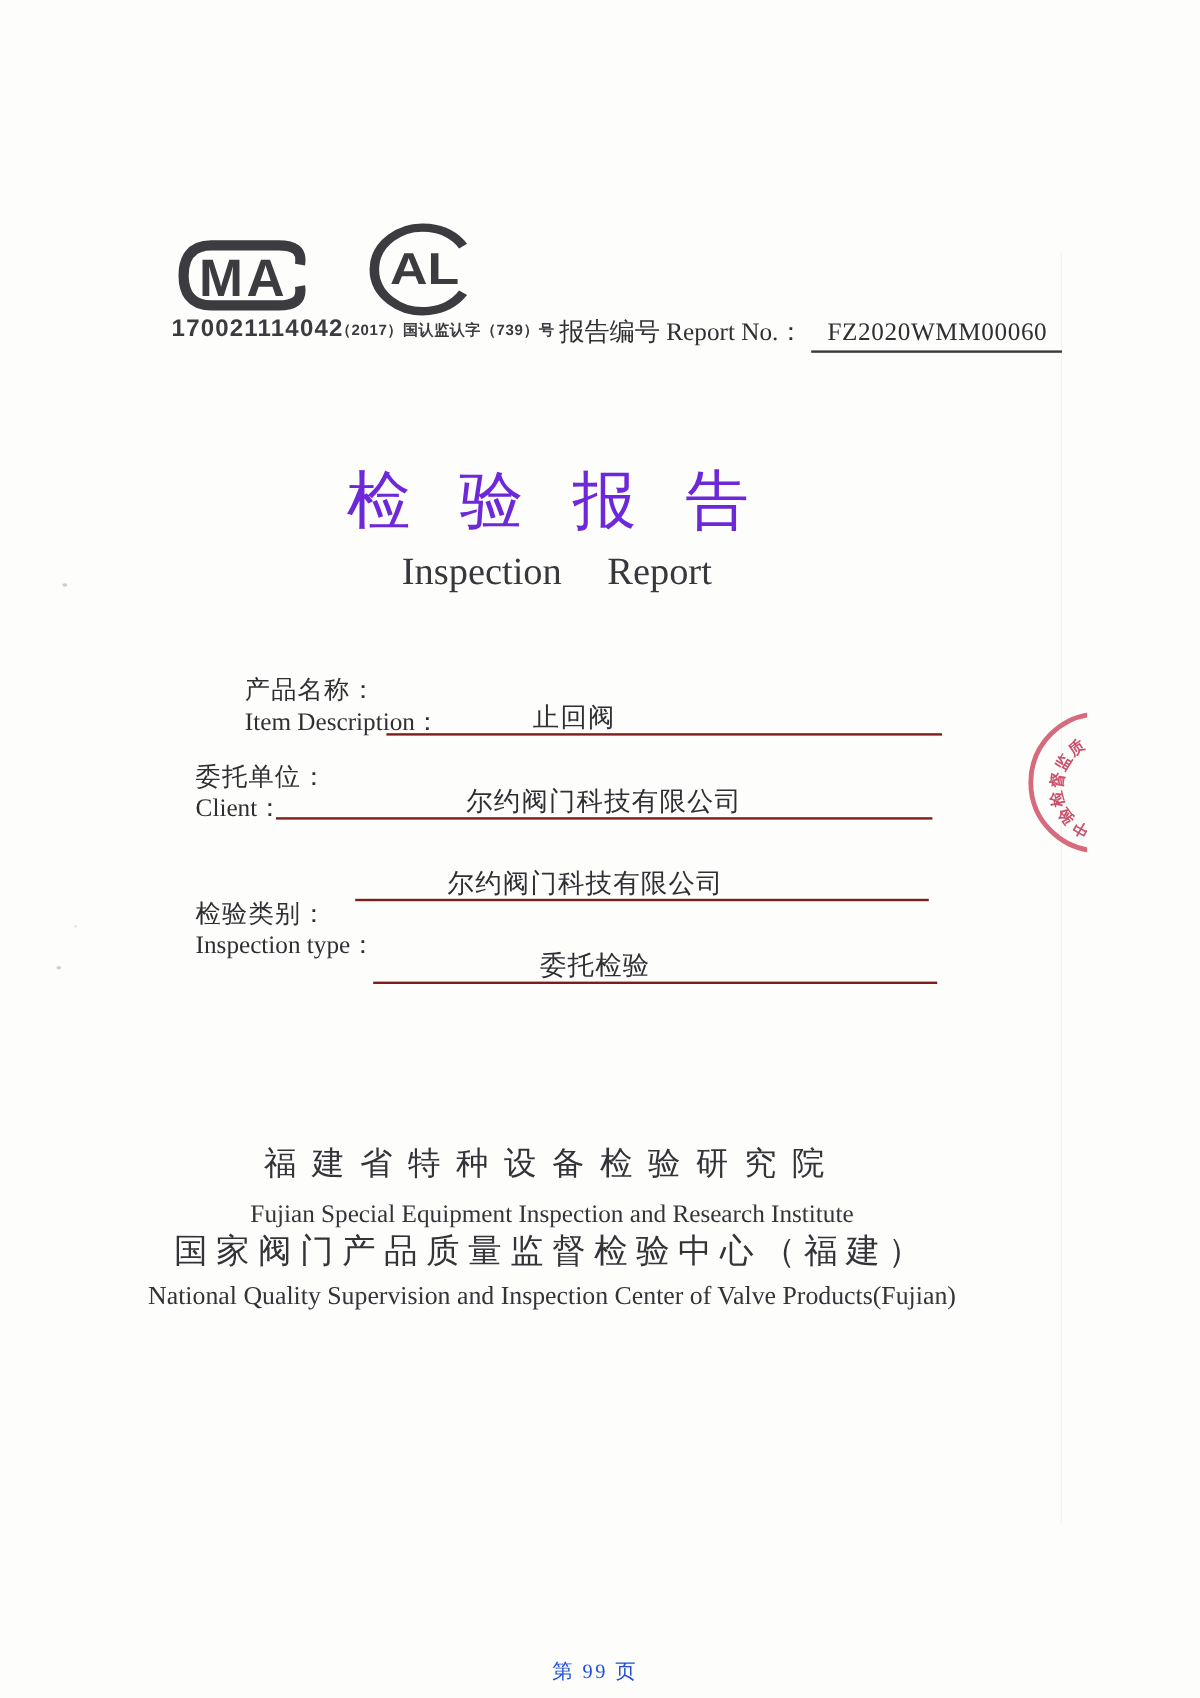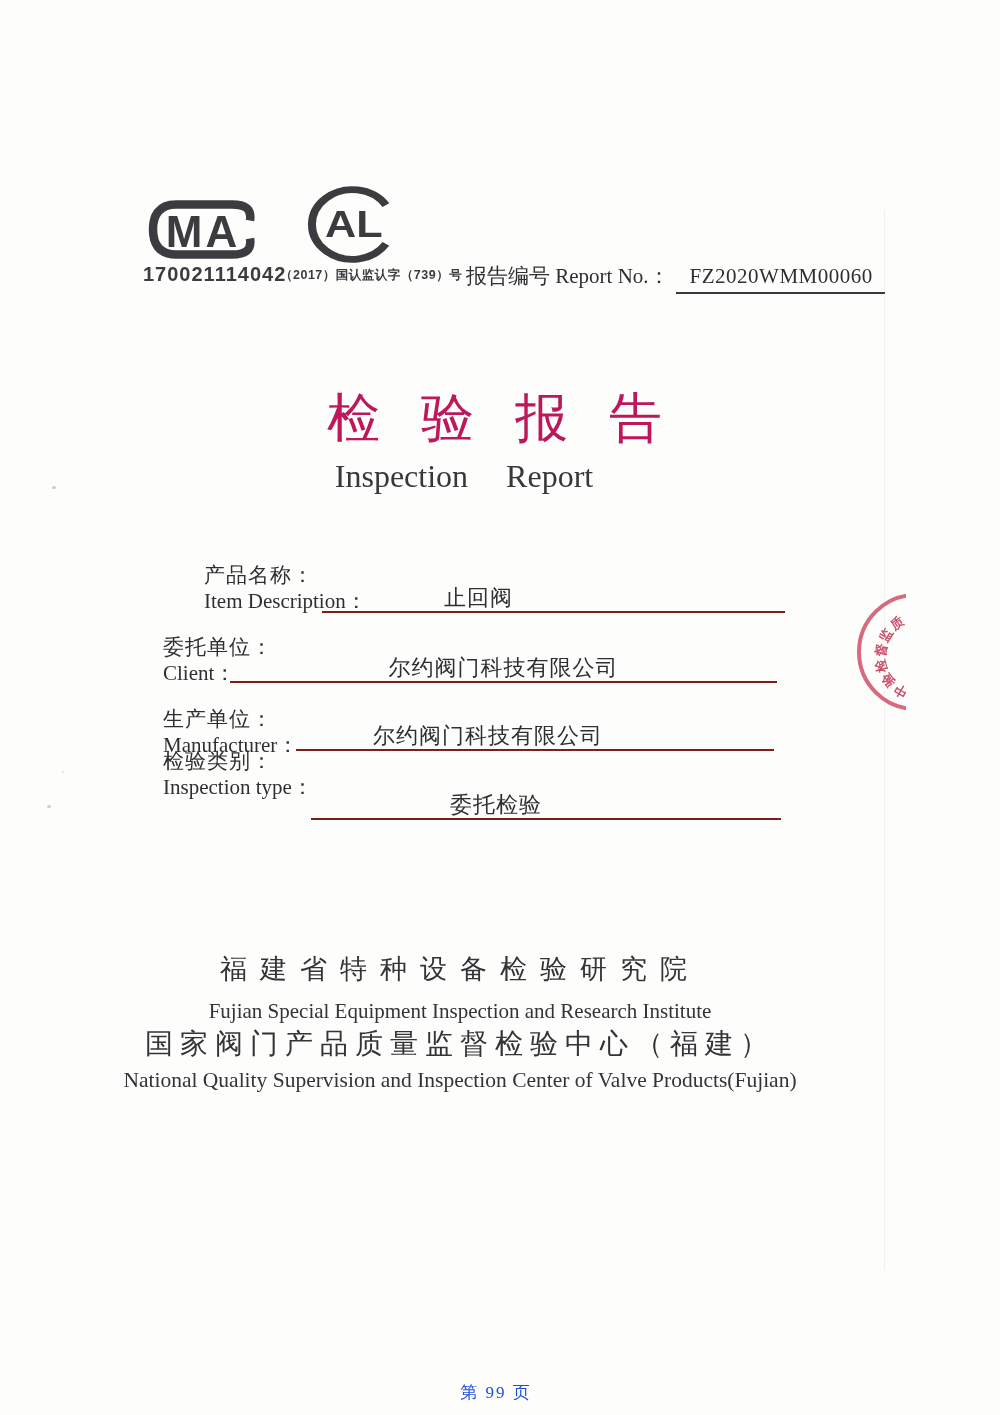--- a/index.html
+++ b/index.html
@@ -25,23 +25,22 @@
   }
   
   .report-no{position:absolute;left:466px;top:262px;font-size:21px;white-space:nowrap;line-height:1.4;}
   .report-no .val{
     display:inline-block;border-bottom:2px solid #3a3a3e;
     padding:0 12px 1px 14px;margin-left:6px;letter-spacing:0.5px;
   }
   
   .title-cn{
     position:absolute;left:0;top:388px;width:954px;text-align:center;
-    font-size:53px;letter-spacing:41px;color:#be185d;line-height:1.15;font-weight:500;
+    font-size:53px;letter-spacing:41px;color:#6d28d9;line-height:1.15;font-weight:500;
     white-space:nowrap;
-    padding-left:38px;
   }
   .title-en{
     position:absolute;left:0;top:459px;width:928px;text-align:center;
     font-size:32px;word-spacing:30px;color:#37373c;line-height:1.1;
   }
   
   .flabel{position:absolute;left:163px;line-height:26px;font-size:21px;white-space:nowrap;}
   .flabel .cn{letter-spacing:1px;}
   .fline{
     position:absolute;height:31px;border-bottom:2px solid #7f1d1d;
@@ -114,24 +113,20 @@
   </div>
 
   <div class="flabel r2l">
     <div class="cn">委托单位：</div>
     <div class="en">Client：</div>
   </div>
   <div class="fline r2u">
     <span>尔约阀门科技有限公司</span>
   </div>
 
-  <div class="flabel r3l">
-    <div class="cn">生产单位：</div>
-    <div class="en">Manufacturer：</div>
-  </div>
   <div class="fline r3u">
     <span>尔约阀门科技有限公司</span>
   </div>
 
   <div class="flabel r4l">
     <div class="cn">检验类别：</div>
     <div class="en">Inspection type：</div>
   </div>
   <div class="fline r4u">
     <span>委托检验</span>

